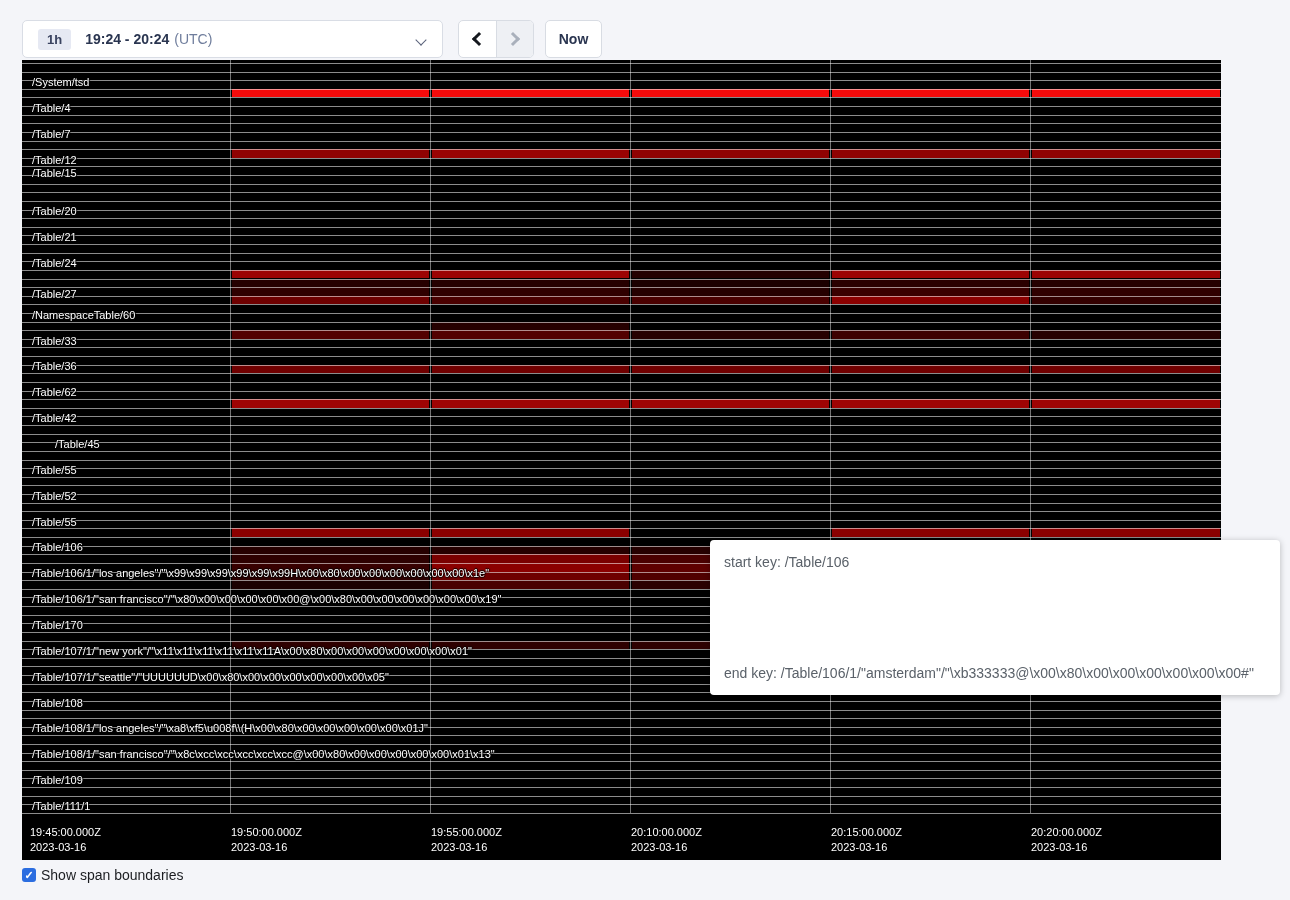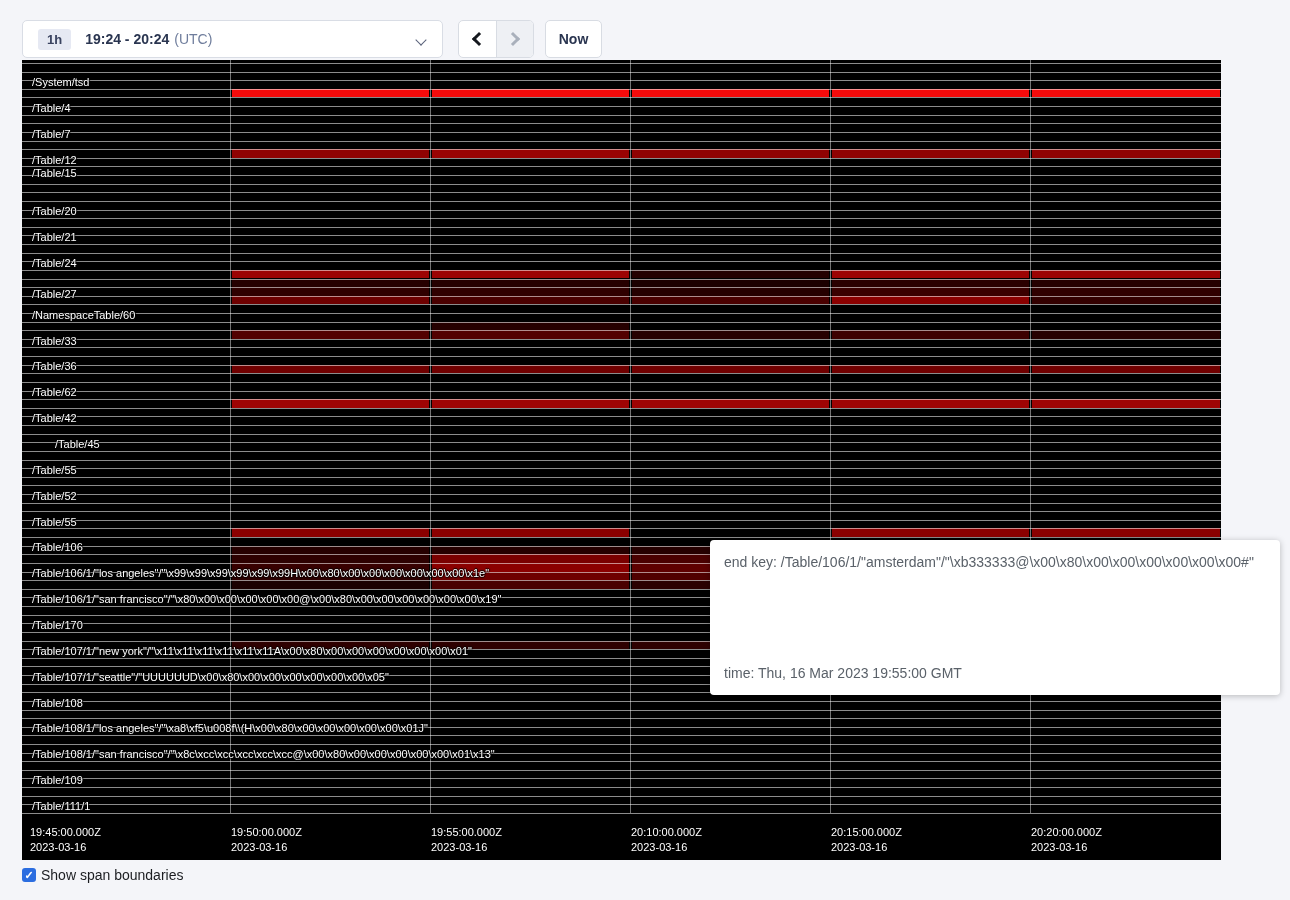--- a/index.html
+++ b/index.html
@@ -316,20 +316,20 @@
       <div>20:15:00.000Z</div>
       <div>2023-03-16</div>
     </div>
     <div class="tick" style="left: 1009px; top: 765px;">
       <div>20:20:00.000Z</div>
       <div>2023-03-16</div>
     </div>
   </div>
 
 <div id="tooltip">
+  <div class="tt-line">start key: /Table/106</div>
   <div class="tt-line">end key: /Table/106/1/"amsterdam"/"\xb333333@\x00\x80\x00\x00\x00\x00\x00\x00#"</div>
-  <div class="tt-line">time: Thu, 16 Mar 2023 19:55:00 GMT</div>
 </div>
 
 <label id="footer">
   <span class="cb" style="background: rgb(43, 109, 224);">✓</span>
   <span>Show span boundaries</span>
 </label>
 
 </body></html>

